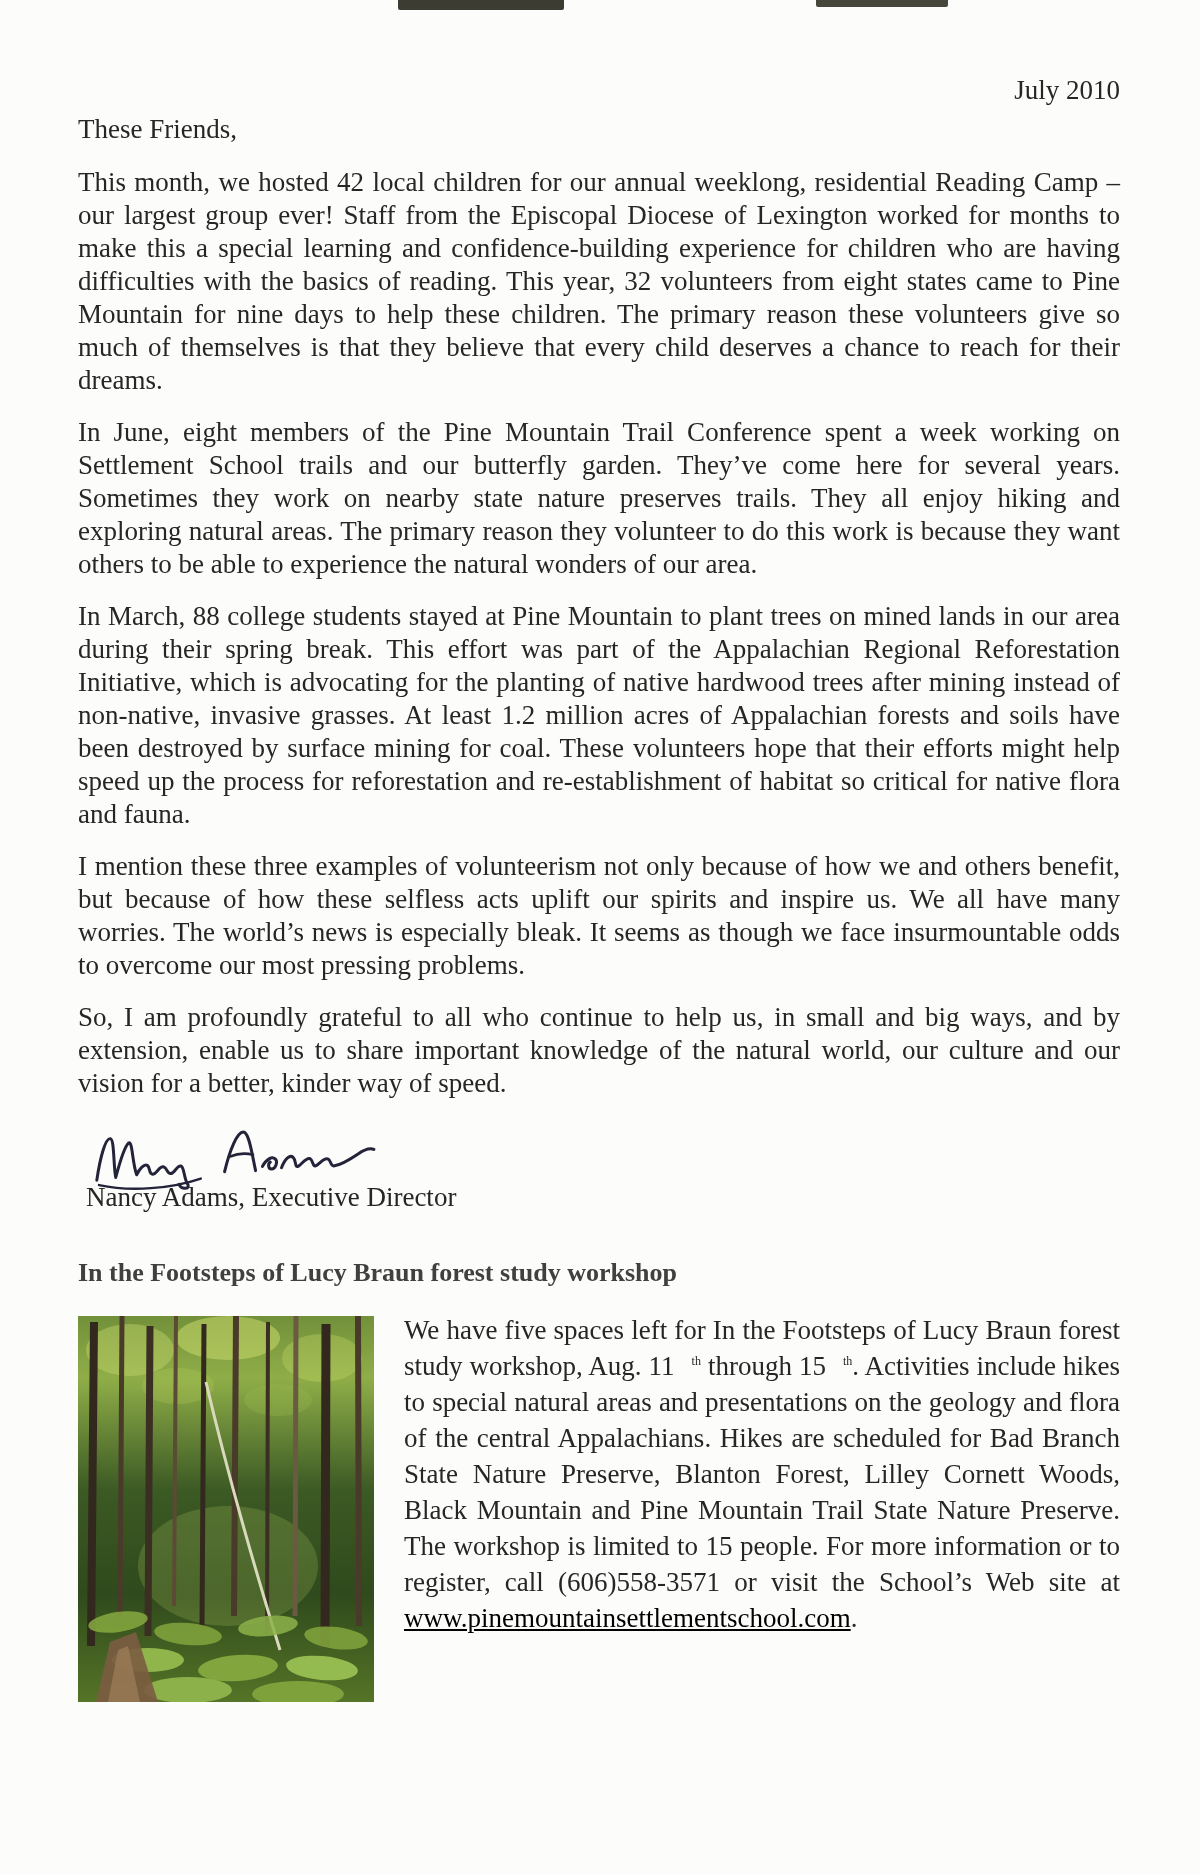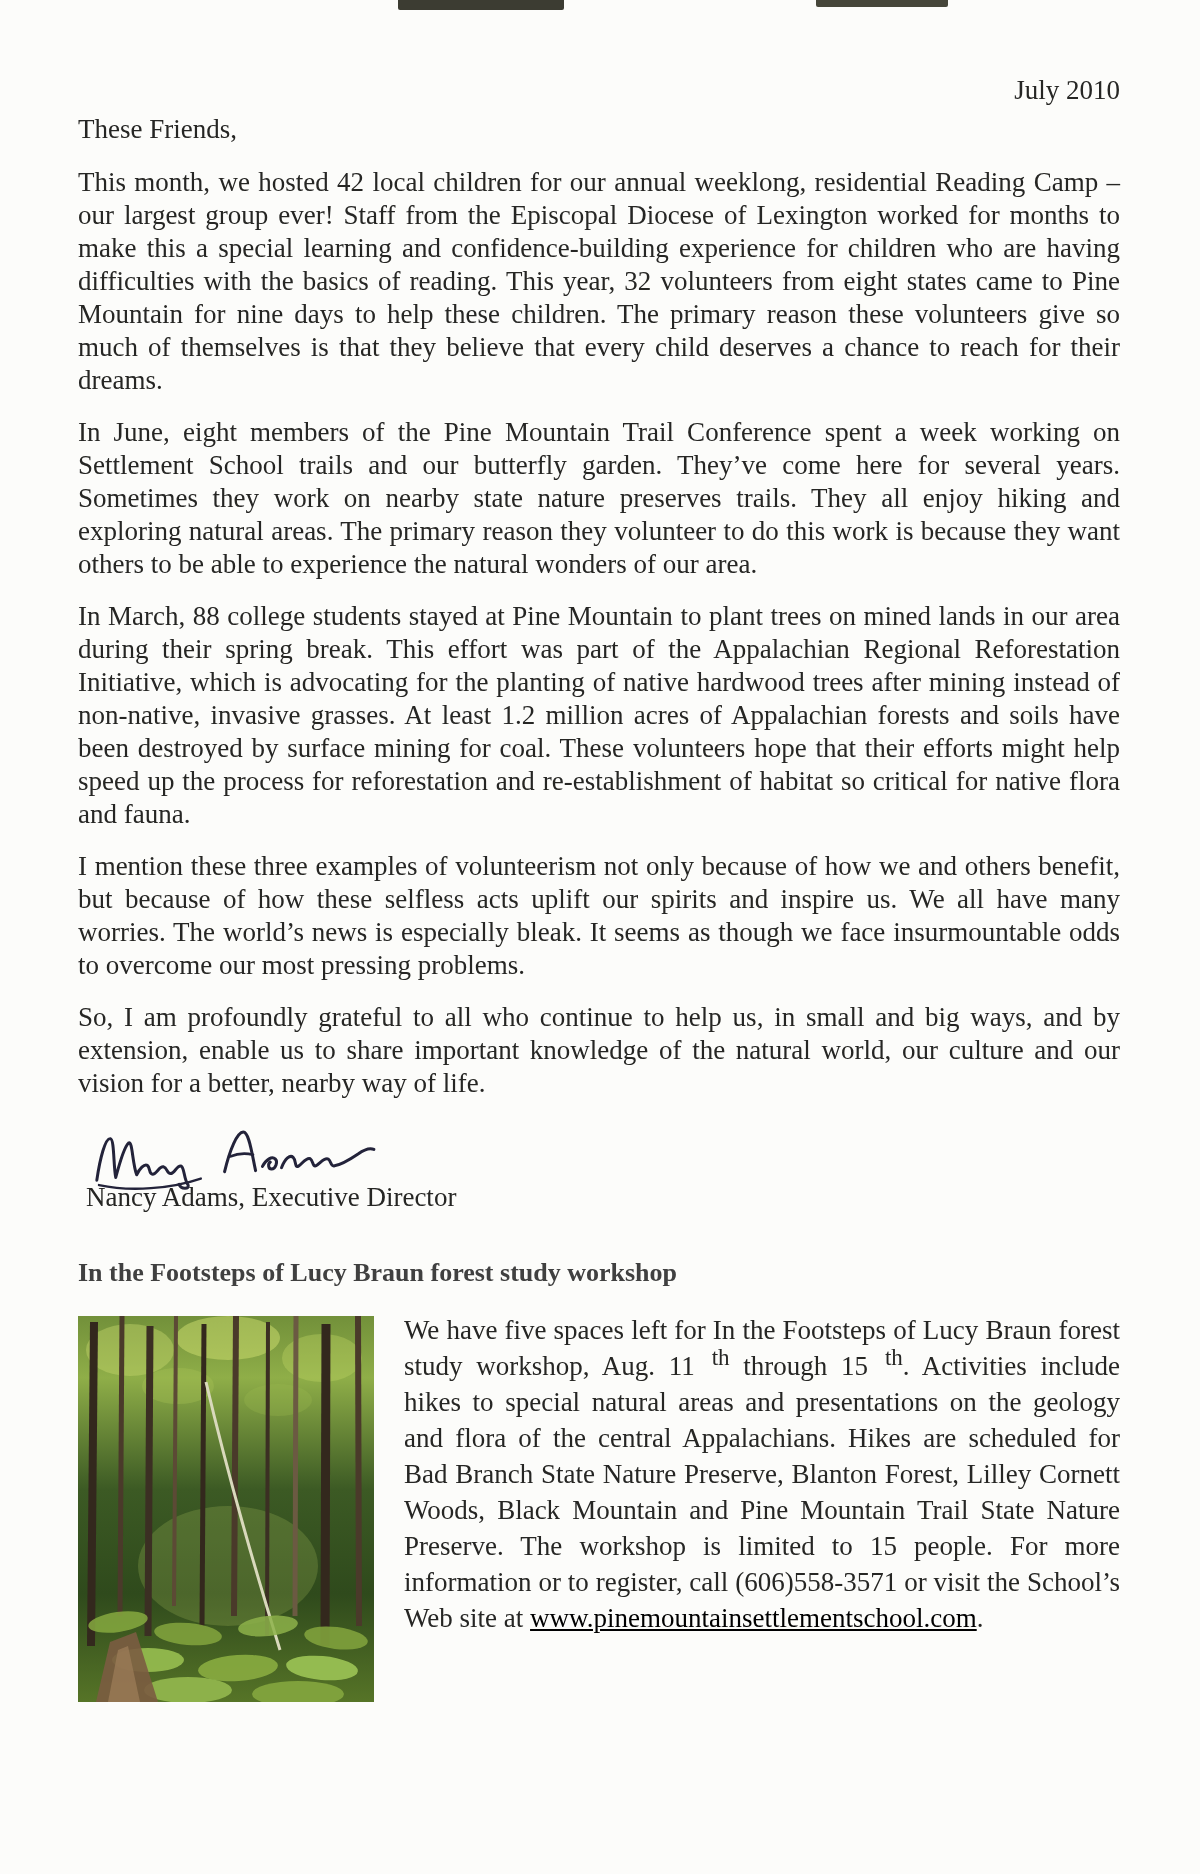--- a/index.html
+++ b/index.html
@@ -71,21 +71,21 @@
     height: 386px;
     margin: 4px 30px 6px 0;
     background: #33511f;
   }
   .forest-photo svg { display: block; }
   .workshop-text {
     font-size: 27px;
     line-height: 36px;
     text-align: justify;
   }
-  sup { font-size: 23px; line-height: 0; vertical-align: super; margin-left: 17px; }
+  sup { font-size: 12px; line-height: 0; vertical-align: super; margin-left: 17px; }
   a.site-link {
     color: #000000;
     text-decoration: underline;
     cursor: pointer;
   }
 </style>
 </head>
 <body>
 
 <div class="scan-bar left"></div>
@@ -94,21 +94,21 @@
 <div class="page">
 
   <div class="date-line">July 2010</div>
 
   <div class="salutation">These Friends,</div>
 
   <p class="letter">This month, we hosted 42 local children for our annual weeklong, residential Reading Camp – our largest group ever! Staff from the Episcopal Diocese of Lexington worked for months to make this a special learning and confidence-building experience for children who are having difficulties with the basics of reading. This year, 32 volunteers from eight states came to Pine Mountain for nine days to help these children. The primary reason these volunteers give so much of themselves is that they believe that every child deserves a chance to reach for their dreams.</p>
   <p class="letter">In June, eight members of the Pine Mountain Trail Conference spent a week working on Settlement School trails and our butterfly garden. They’ve come here for several years. Sometimes they work on nearby state nature preserves trails. They all enjoy hiking and exploring natural areas. The primary reason they volunteer to do this work is because they want others to be able to experience the natural wonders of our area.</p>
   <p class="letter">In March, 88 college students stayed at Pine Mountain to plant trees on mined lands in our area during their spring break. This effort was part of the Appalachian Regional Reforestation Initiative, which is advocating for the planting of native hardwood trees after mining instead of non-native, invasive grasses. At least 1.2 million acres of Appalachian forests and soils have been destroyed by surface mining for coal. These volunteers hope that their efforts might help speed up the process for reforestation and re-establishment of habitat so critical for native flora and fauna.</p>
   <p class="letter">I mention these three examples of volunteerism not only because of how we and others benefit, but because of how these selfless acts uplift our spirits and inspire us. We all have many worries. The world’s news is especially bleak. It seems as though we face insurmountable odds to overcome our most pressing problems.</p>
-  <p class="letter">So, I am profoundly grateful to all who continue to help us, in small and big ways, and by extension, enable us to share important knowledge of the natural world, our culture and our vision for a better, nearby way of life.</p>
+  <p class="letter">So, I am profoundly grateful to all who continue to help us, in small and big ways, and by extension, enable us to share important knowledge of the natural world, our culture and our vision for a better, kinder way of speed.</p>
 
 
   <div class="signature-wrap">
     <svg width="320" height="70" viewBox="0 0 320 70">
       <g fill="none" stroke="#23233a" stroke-width="3" stroke-linecap="round" stroke-linejoin="round">
 
         <path d="M12,56 C16,34 22,14 27,15 C31,16 29,42 31,54 C34,44 40,24 45,20 C49,17 48,40 52,52
                  C55,46 60,41 63,43 C66,45 64,52 68,52 C72,52 75,44 79,45 C83,46 82,52 86,52
                  C90,52 93,43 97,45 C100,47 99,58 103,64 C105,68 96,69 94,63"></path>
 

